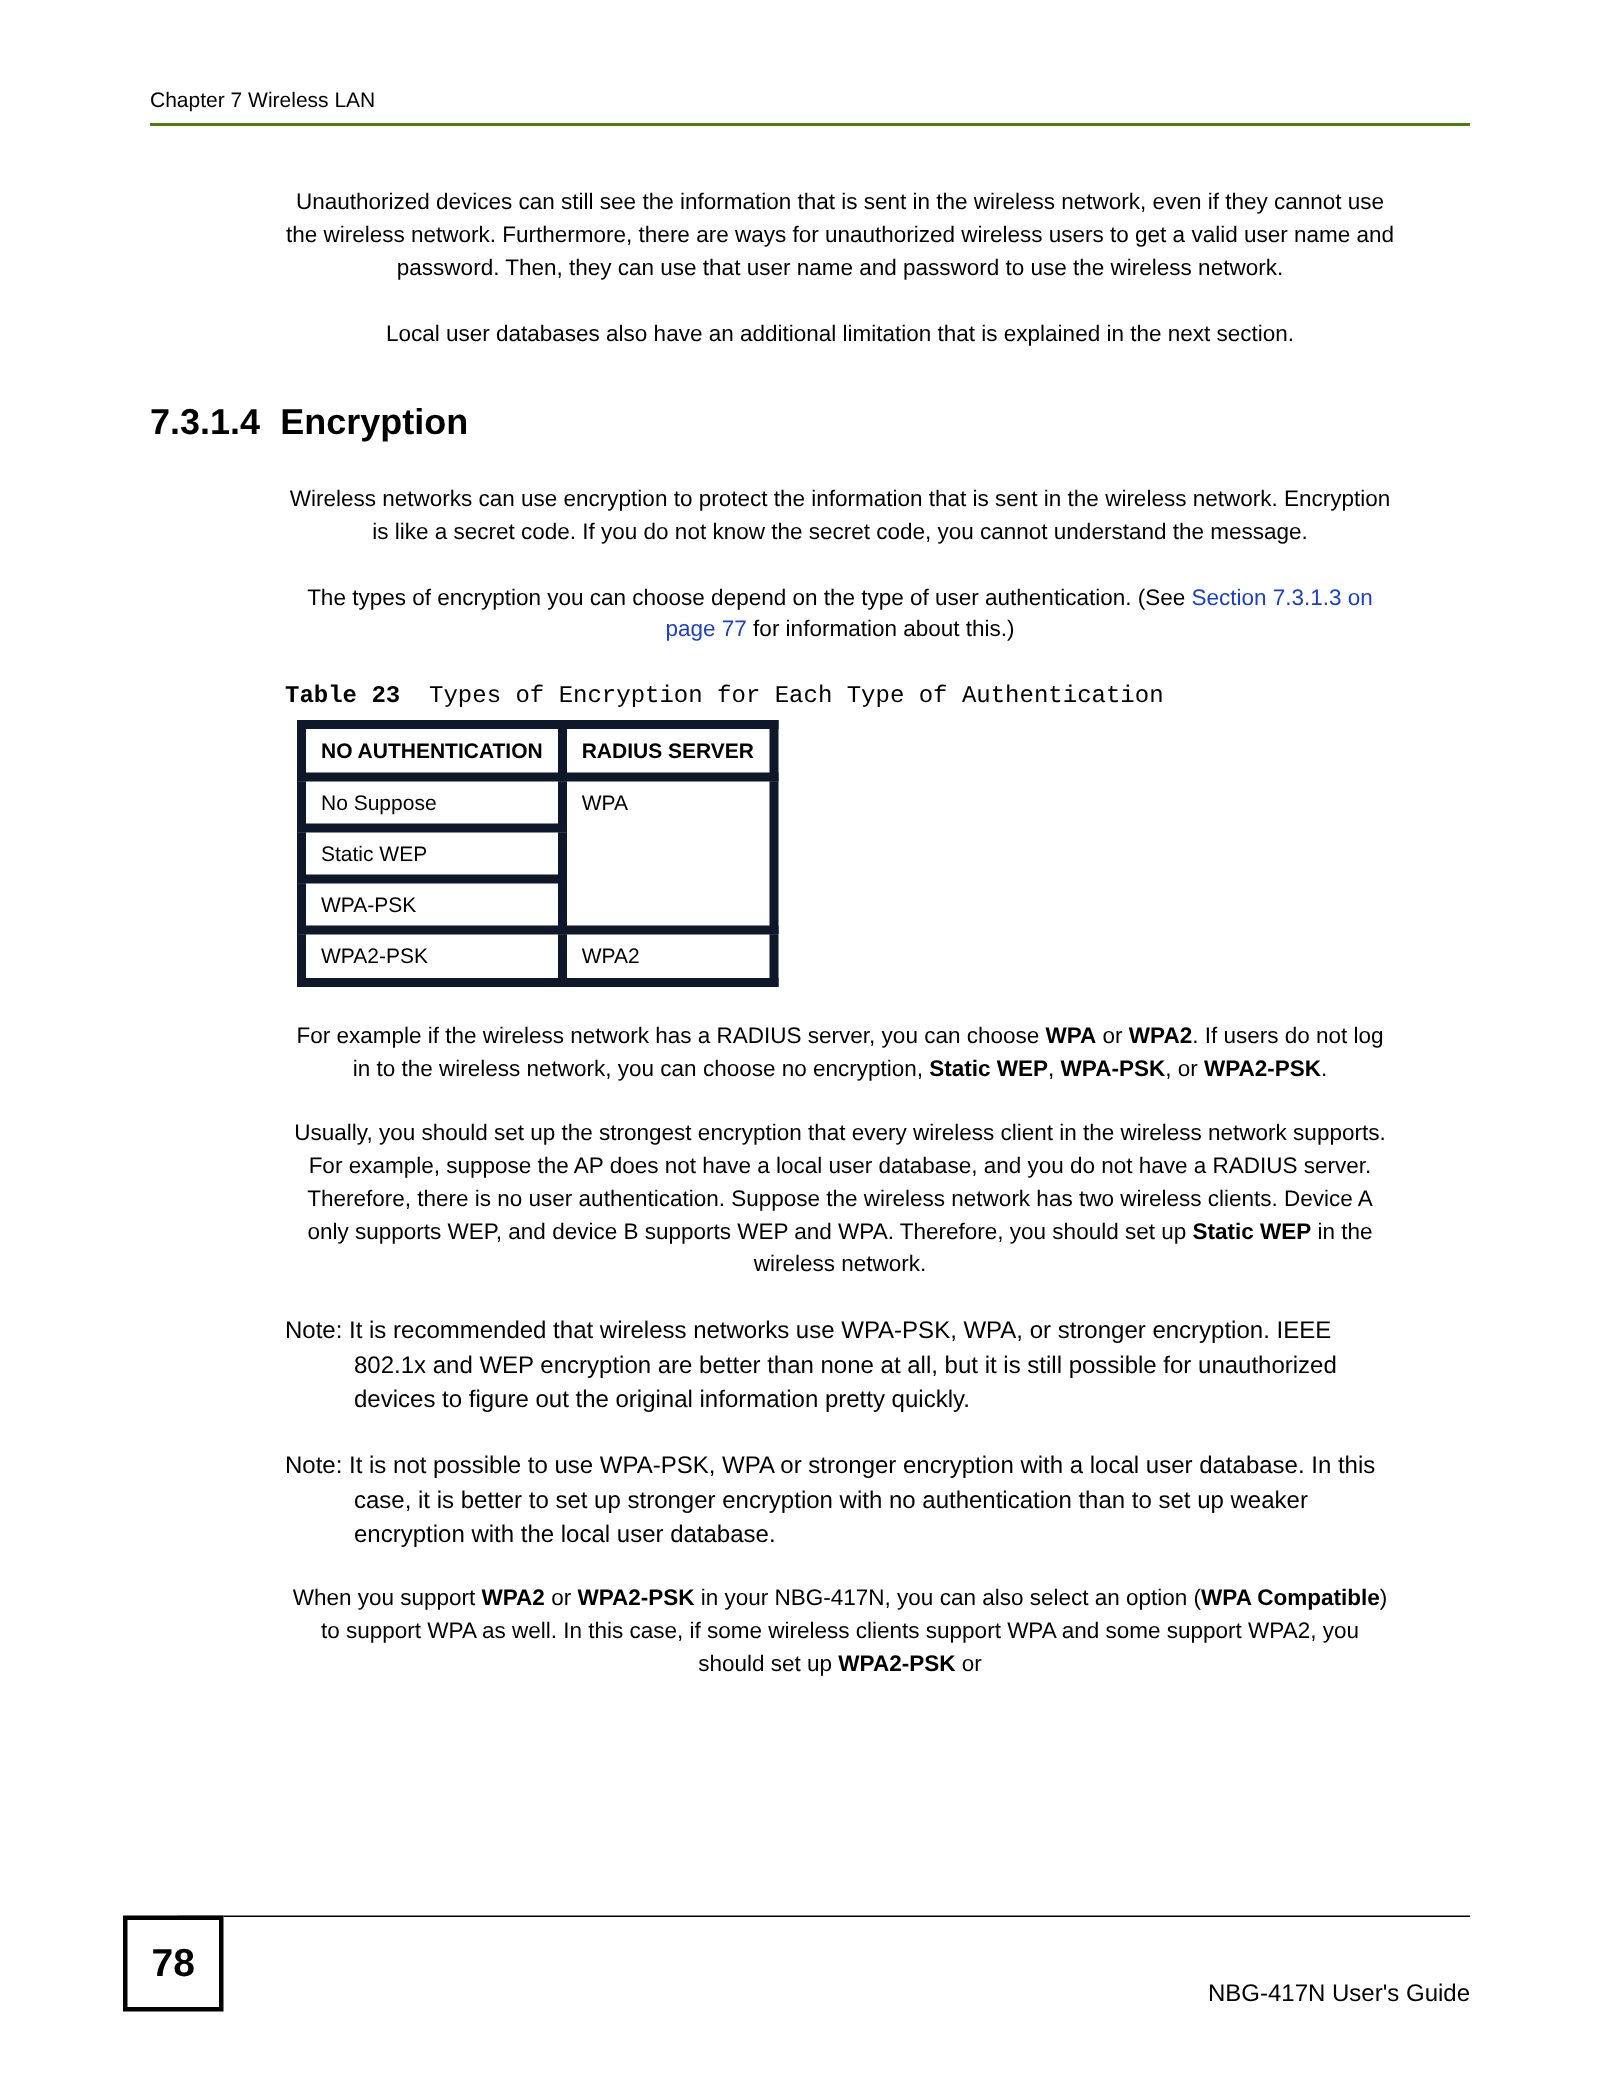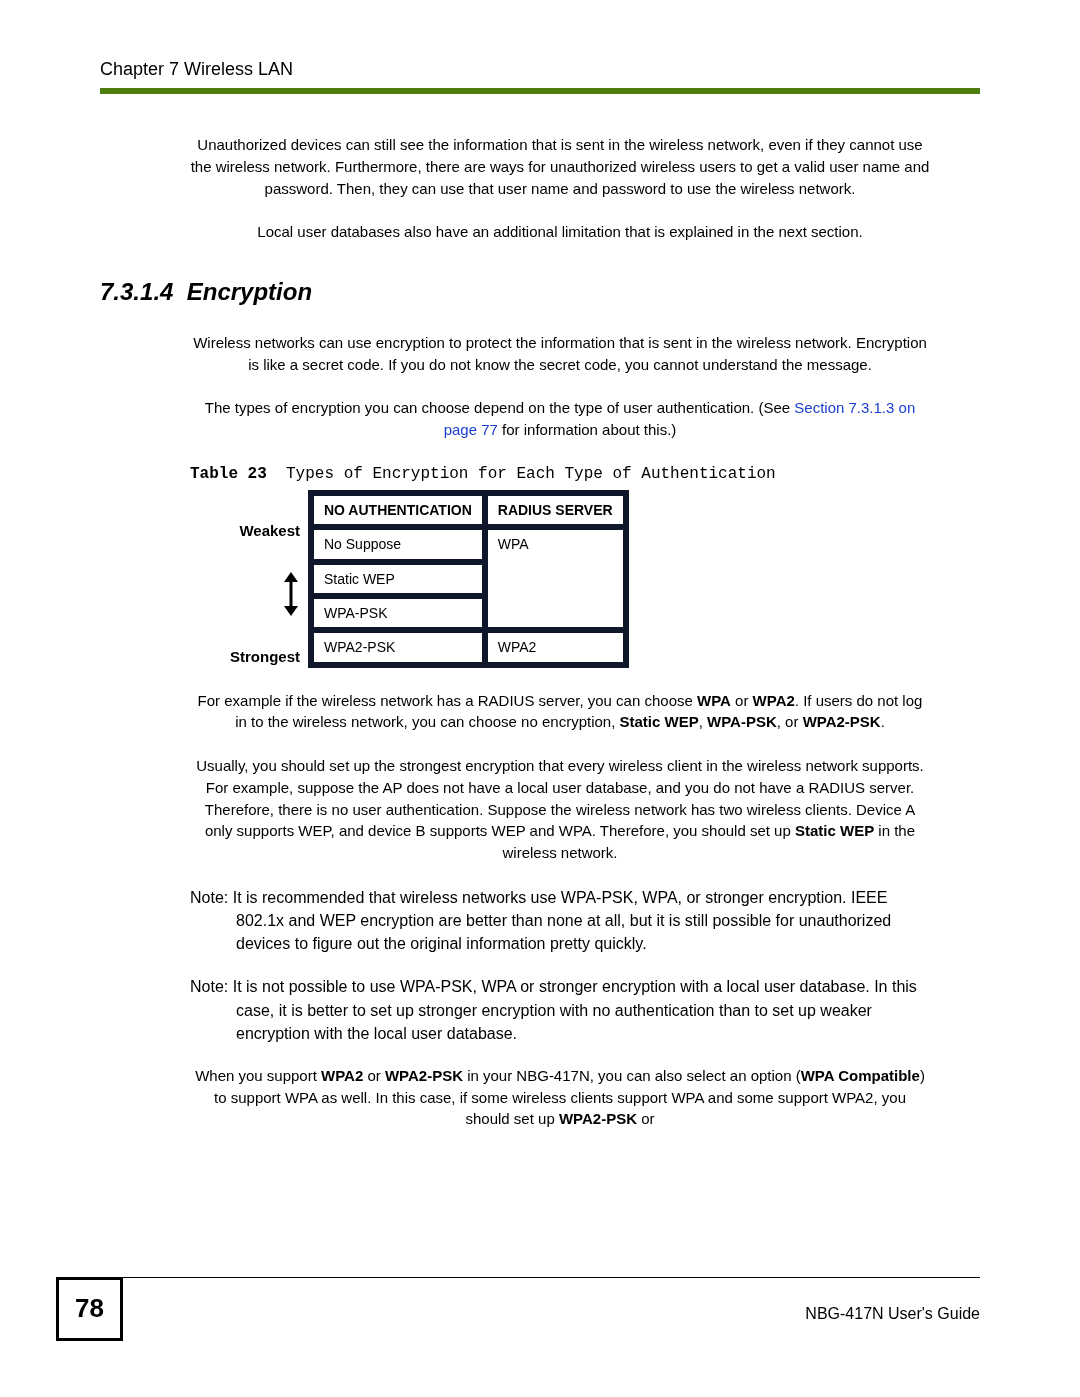--- a/index.html
+++ b/index.html
@@ -9,37 +9,36 @@
       line-height: 1.45;
       color: #000;
       background: #fff;
       width: 1080px;
       height: 1397px;
       position: relative;
       padding: 56px 100px 0 100px;
     }
     .chapter-header {
       font-family: Arial, Helvetica, sans-serif;
-      font-size: 18px;
+      font-size: 14px;
       padding-bottom: 6px;
-      border-bottom: 6px solid #4d7c0f;
+      border-bottom: 2px solid #4d7c0f;
       margin-bottom: 40px;
     }
     .body-paragraph {
       margin: 0 0 22px 90px;
       max-width: 740px;
       text-align: center;
     }
     .body-paragraph.last { margin-bottom: 0; }
     .section-heading {
       font-family: Arial, Helvetica, sans-serif;
       font-size: 24px;
       font-weight: bold;
       margin: 32px 0 22px 0;
-      font-style: italic;
     }
     .xref-link {
       color: #1a3fcf;
       text-decoration: none;
     }
     .table-caption {
       font-family: Liberation Mono, monospace;
       font-size: 16px;
       margin: 8px 0 4px 90px;
     }
@@ -84,27 +83,27 @@
     .note-para {
       font-family: Arial, Helvetica, sans-serif;
       font-size: 16px;
       margin: 0 0 20px 90px;
       max-width: 740px;
       padding-left: 46px;
       text-indent: -46px;
     }
     .footer {
       position: absolute;
-      left: 92px;
+      left: 118px;
       right: 100px;
       bottom: 56px;
       border-top: 1px solid #000;
       display: flex;
       justify-content: space-between;
-      align-items: center;
+      align-items: flex-end;
       padding-top: 0;
     }
     .page-number-box {
       border: 3px solid #000;
       padding: 10px 16px;
       font-family: Arial, Helvetica, sans-serif;
       font-size: 26px;
       font-weight: bold;
       margin-top: -1px;
       background:#fff;
@@ -134,29 +133,20 @@
 
 <p class="body-paragraph">
   <span>The types of encryption you can choose depend on the type of user authentication. (See </span><a href="#" class="xref-link">Section 7.3.1.3 on page 77</a><span> for information about this.)</span>
 </p>
 
 <div class="table-caption">
   <span class="label">Table 23</span>&nbsp;&nbsp;<span>Types of Encryption for Each Type of Authentication</span>
 </div>
 
 <div class="enc-wrap">
-  <div class="enc-labels">
-    <div class="enc-label-top">Weakest</div>
-    <svg class="arrow-svg" width="18" height="44" viewBox="0 0 18 44">
-      <polygon points="9,0 2,10 16,10" fill="#000"></polygon>
-      <rect x="7.5" y="9" width="3" height="26" fill="#000"></rect>
-      <polygon points="9,44 2,34 16,34" fill="#000"></polygon>
-    </svg>
-    <div class="enc-label-bottom">Strongest</div>
-  </div>
   <table class="enc-table">
     <tbody>
         <tr>
       <th>NO AUTHENTICATION</th>
       <th>RADIUS SERVER</th>
     </tr>
     <tr>
       <td>No Suppose</td>
       <td rowspan="3">WPA</td>
     </tr>

